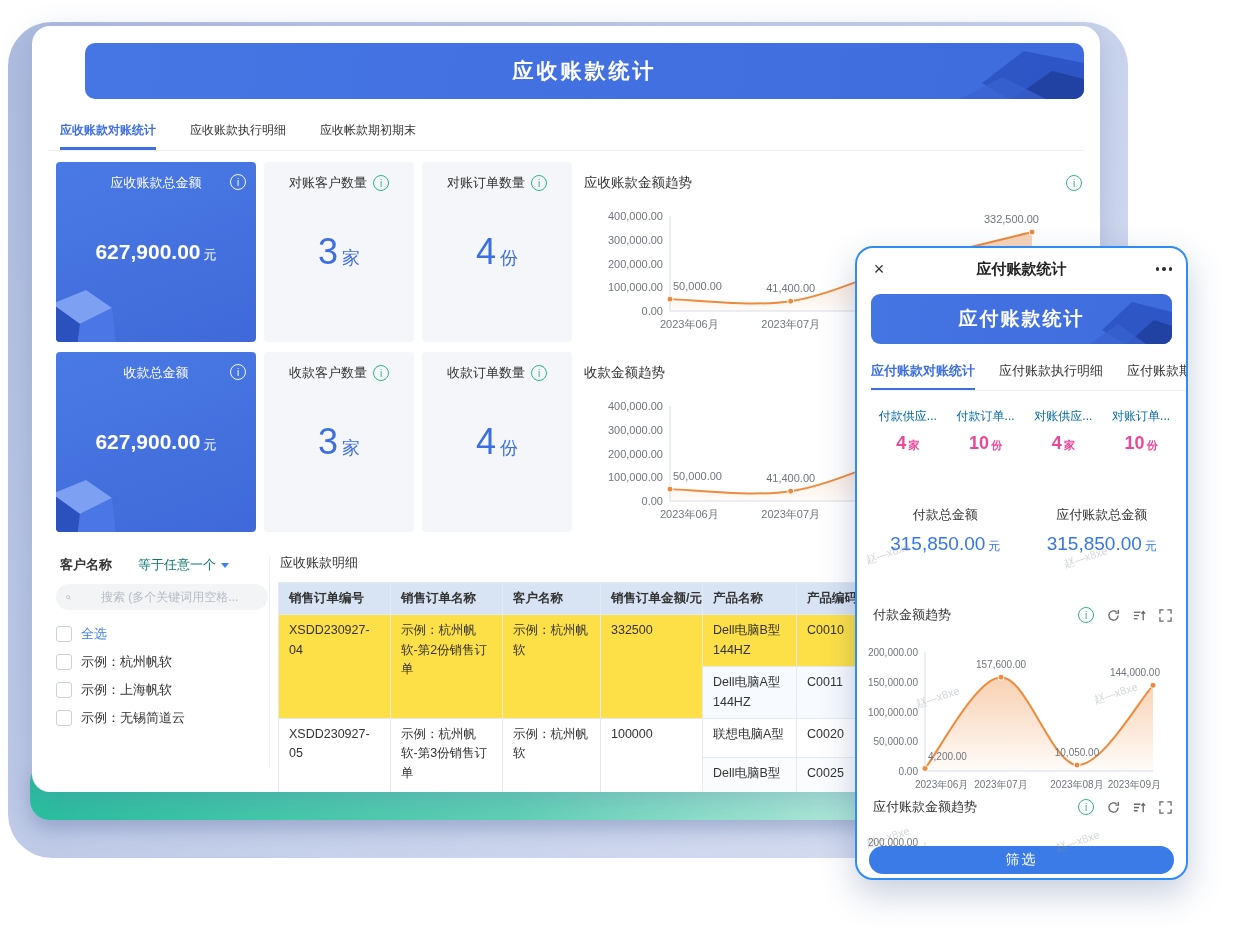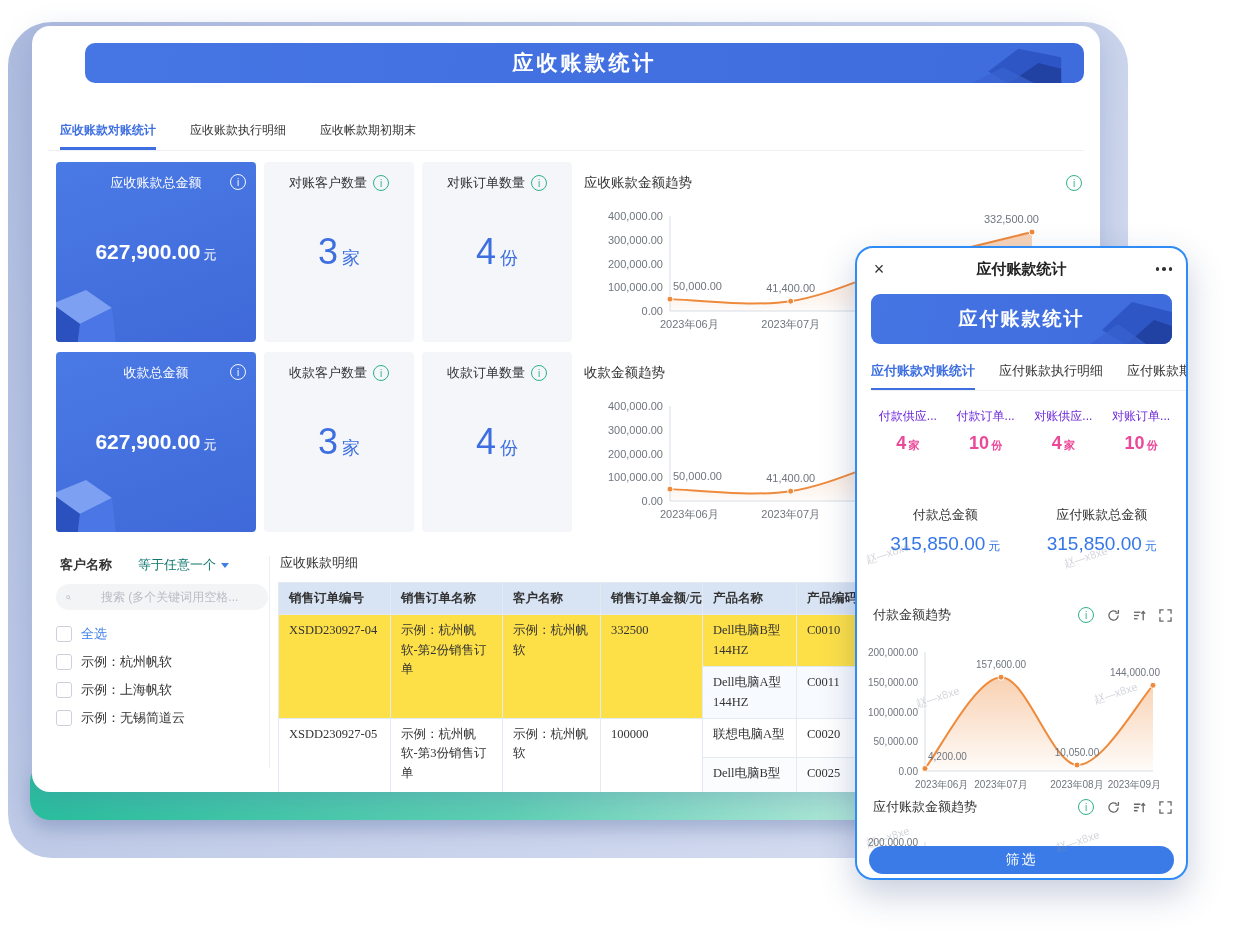--- a/index.html
+++ b/index.html
@@ -10,21 +10,21 @@
   
   .back-card{position:absolute;left:8px;top:22px;width:1120px;height:836px;border-radius:44px;
      background:linear-gradient(125deg,#aebcdf 0%,#c3cee9 45%,#d9e0f2 100%);}
   .teal-bar{position:absolute;left:30px;top:762px;width:1070px;height:58px;border-radius:20px;
      background:linear-gradient(90deg,#28bf9d 0%,#5fd1b4 45%,#b9ecdc 80%,#eaf9f3 100%);
      box-shadow:0 10px 18px rgba(90,110,160,.35);}
 
   
   .main-card{position:absolute;left:32px;top:26px;width:1068px;height:766px;background:#fff;
      border-radius:18px;overflow:hidden;z-index:2;box-shadow:0 8px 30px rgba(90,110,170,.28);}
-  .hdr{position:absolute;left:16px;right:16px;top:17px;height:40px;border-radius:10px;overflow:hidden;
+  .hdr{position:absolute;left:16px;right:16px;top:17px;height:56px;border-radius:10px;overflow:hidden;
      background:linear-gradient(100deg,#4675e4,#3f6cdd);display:flex;align-items:center;justify-content:center;margin-left:37px;}
   .hdr-title{color:#fff;font-size:21px;font-weight:bold;letter-spacing:3px;z-index:2;}
   .hdr-decor{position:absolute;right:0;top:0;height:100%;}
   .tabs{position:absolute;left:16px;right:16px;top:88px;height:36px;display:flex;gap:34px;
      border-bottom:1px solid #eef0f4;padding-left:12px;font-size:12px;}
   .tab{display:flex;align-items:flex-start;padding-top:8px;cursor:pointer;color:#333;
      border-bottom:3px solid transparent;}
   .tab.active{color:#3d6fe0;font-weight:bold;border-bottom-color:#3d6fe0;}
 
   .stat-row{position:absolute;left:24px;right:12px;height:180px;display:flex;gap:8px;}
@@ -69,21 +69,21 @@
   .search input::placeholder{color:#b7bcc5;}
   .opt{display:flex;align-items:center;gap:9px;font-size:13px;height:28px;cursor:pointer;color:#333;}
   .cb{width:14px;height:14px;border:1px solid #cbd1da;border-radius:3px;background:#fff;flex:none;}
   .opt.hl span.lbl{color:#3d7ee8;}
   .v-div{position:absolute;left:237px;top:530px;height:212px;width:1px;background:#eceef2;}
 
   .table-col{position:absolute;left:246px;top:520px;right:0;}
   .tbl-title{font-size:13px;color:#333;padding:8px 0 10px 2px;}
   table.dt{border-collapse:collapse;table-layout:fixed;width:822px;font-size:12.5px;}
   .dt th,.dt td{border:1px solid #e4eaf2;padding:6px 10px;text-align:left;vertical-align:top;
-     line-height:1.55;overflow:hidden;font-family:Liberation Serif, serif;}
+     line-height:1.55;overflow:hidden;}
   .dt th{background:#d8e4f4;font-weight:600;height:16px;white-space:nowrap;}
   .dt tr.g1 td{background:#fde047;height:36px;}
   .dt tr.g1s td{background:#f7fafe;height:36px;}
   .dt tr.g2 td{background:#fff;height:26px;}
   .dt tr.g2s td{background:#fbfcfe;height:24px;}
 
   
   .modal{position:absolute;left:855px;top:246px;width:333px;height:634px;background:#fff;z-index:10;
      border:2px solid #2f8cf6;border-radius:18px;box-shadow:0 14px 34px rgba(30,60,120,.25);
      box-sizing:border-box;overflow:hidden;}
@@ -94,21 +94,21 @@
   .m-more i{width:3.5px;height:3.5px;border-radius:50%;background:#333;}
   .m-banner{position:absolute;left:14px;right:14px;top:46px;height:50px;border-radius:9px;overflow:hidden;
      background:linear-gradient(100deg,#4574e3,#3f6cdd);display:flex;align-items:center;justify-content:center;}
   .m-banner .t{color:#fff;font-size:19px;font-weight:bold;letter-spacing:2px;z-index:2;}
   .m-tabs{position:absolute;left:14px;right:0;top:108px;height:34px;display:flex;gap:24px;
      font-size:13px;border-bottom:1px solid #eef0f4;white-space:nowrap;overflow:hidden;}
   .m-tab{padding-top:6px;border-bottom:2.5px solid transparent;cursor:pointer;flex:none;}
   .m-tab.active{color:#3d6fe0;font-weight:bold;border-bottom-color:#3d6fe0;}
   .mini{position:absolute;left:12px;right:6px;top:160px;display:flex;}
   .mini .mcol{flex:1;text-align:center;}
-  .mini .ml{font-size:12px;color:#6d28d9;}
+  .mini .ml{font-size:12px;color:#0369a1;}
   .mini .mv{margin-top:8px;color:#ec4899;font-size:18px;font-weight:bold;}
   .mini .mu{font-size:11px;margin-left:2px;}
   .totals{position:absolute;left:10px;right:6px;top:258px;display:flex;}
   .totals .tcol{flex:1;text-align:center;}
   .totals .tl{font-size:13px;color:#333;}
   .totals .tv{margin-top:9px;color:#3577e8;font-size:19px;}
   .totals .tu{font-size:12px;margin-left:3px;}
   .m-sec-head{position:absolute;left:16px;right:14px;display:flex;align-items:center;font-size:13px;color:#333;}
   .m-icons{margin-left:auto;display:flex;gap:13px;align-items:center;}
   .m-icons svg{cursor:pointer;}

